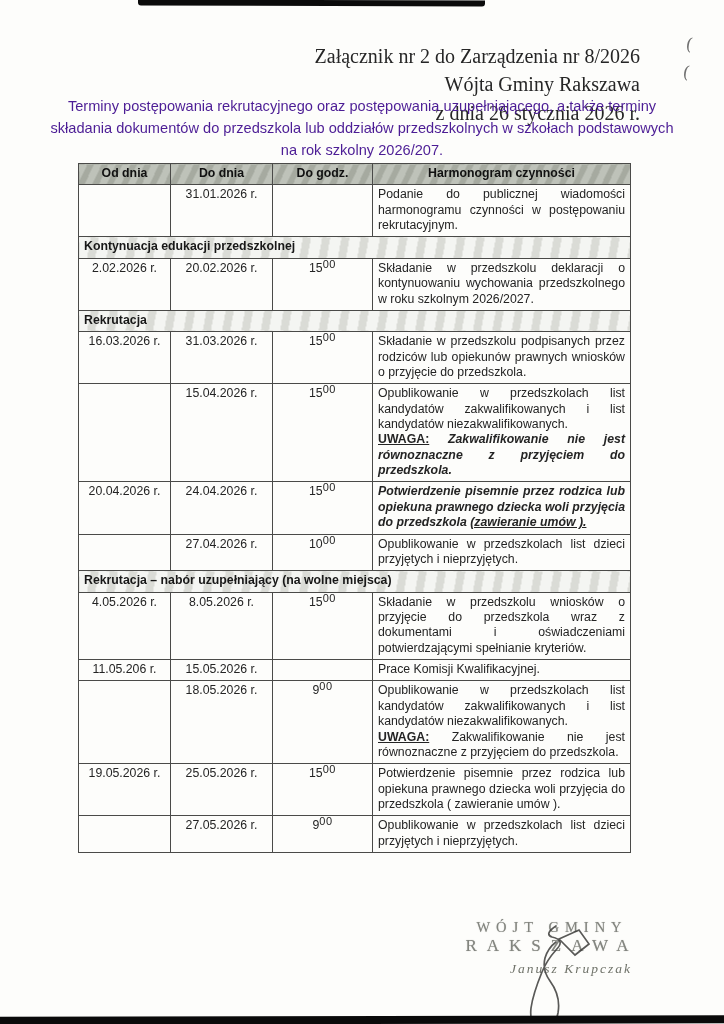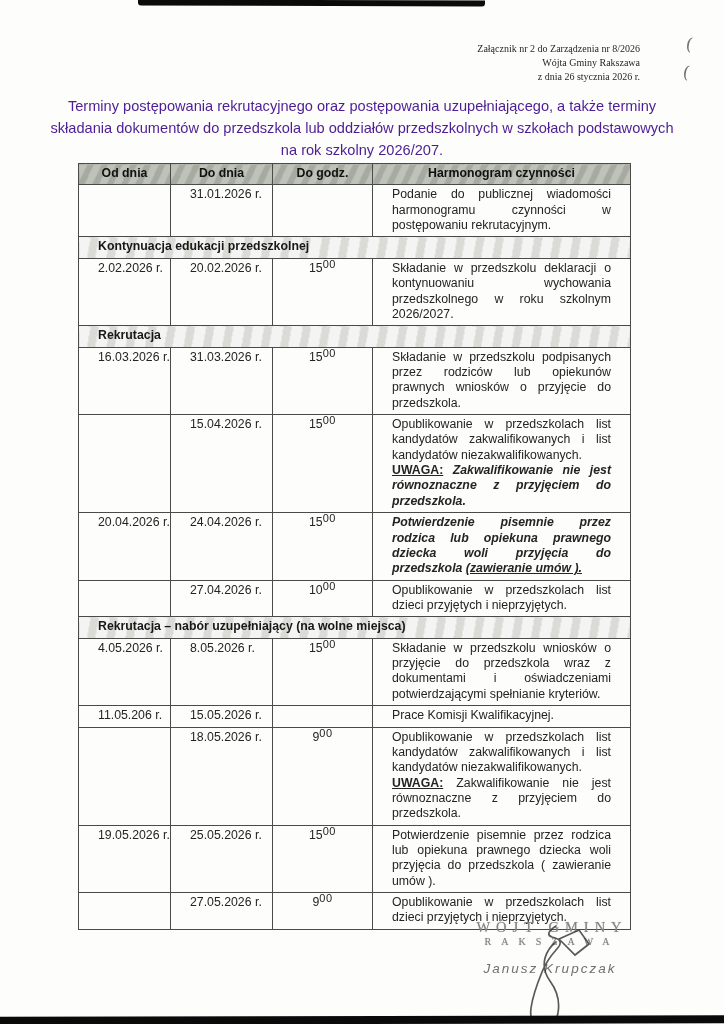--- a/index.html
+++ b/index.html
@@ -22,36 +22,36 @@
   }
   .staple-mark{
     position:absolute;color:#4e4e4e;font-size:17px;
     font-family:"DejaVu Serif",serif;transform:rotate(10deg);opacity:.8;
   }
   .staple-1{left:686px;top:34px;}
   .staple-2{left:683px;top:62px;}
   
   .doc-header{
     position:absolute;top:42px;right:84px;text-align:right;
-    font-family:"Liberation Serif",serif;font-size:10px;line-height:1.42;color:#262626;
+    font-family:"Liberation Serif",serif;font-size:20px;line-height:1.42;color:#262626;
   }
   
   .doc-title{
     position:absolute;top:96px;left:50px;width:624px;
     text-align:center;font-weight:normal;font-size:14.6px;line-height:1.5;color:#4c1d95;
   }
   
   table.schedule{
     position:absolute;top:163px;left:78px;width:552px;
     border-collapse:collapse;table-layout:fixed;
     font-size:12.3px;line-height:1.25;color:#242424;
   }
   table.schedule th, table.schedule td{
     border:1px solid #4a4a48;vertical-align:top;
-    padding:2px 19px 3px;overflow:hidden;
+    padding:2px 5px 3px;overflow:hidden;
   }
   table.schedule{border:1.5px solid #3c3c3a;}
   th.hdr{
     font-weight:bold;text-align:center;padding:2px 3px;
     color:#111;
     background:
       repeating-linear-gradient(115deg, rgba(255,255,255,.16) 0 7px, rgba(90,96,86,.14) 7px 13px),
       #b2b6ac;
   }
   td.cell-date, td.cell-time{text-align:center;white-space:nowrap;}
@@ -66,24 +66,24 @@
   .b{font-weight:bold;}
   .i{font-style:italic;}
   .u{text-decoration:underline;}
   
   .stamp{
     position:absolute;top:919px;left:432px;width:240px;text-align:center;
     font-family:"Liberation Serif",serif;color:#83857f;
     text-shadow:0 0 1px rgba(130,132,126,.6);
   }
   .stamp-line1{font-size:14.5px;letter-spacing:6px;white-space:nowrap;}
-  .stamp-line2{font-size:10px;letter-spacing:10px;white-space:nowrap;}
+  .stamp-line2{font-size:17px;letter-spacing:10px;white-space:nowrap;}
   .sig-name{
-    position:absolute;top:961px;left:445px;width:210px;text-align:center;
-    font-family:Liberation Sans, sans-serif;font-style:italic;
+    position:absolute;top:961px;left:466px;width:210px;text-align:center;
+    font-family:Liberation Serif, serif;font-style:italic;
     font-size:13.5px;letter-spacing:2px;color:#6f7269;
   }
   .sig-svg{position:absolute;left:455px;top:912px;}
 </style>
 </head>
 <body>
 
 <div class="page">
 
   <div class="artifact-top"></div>

